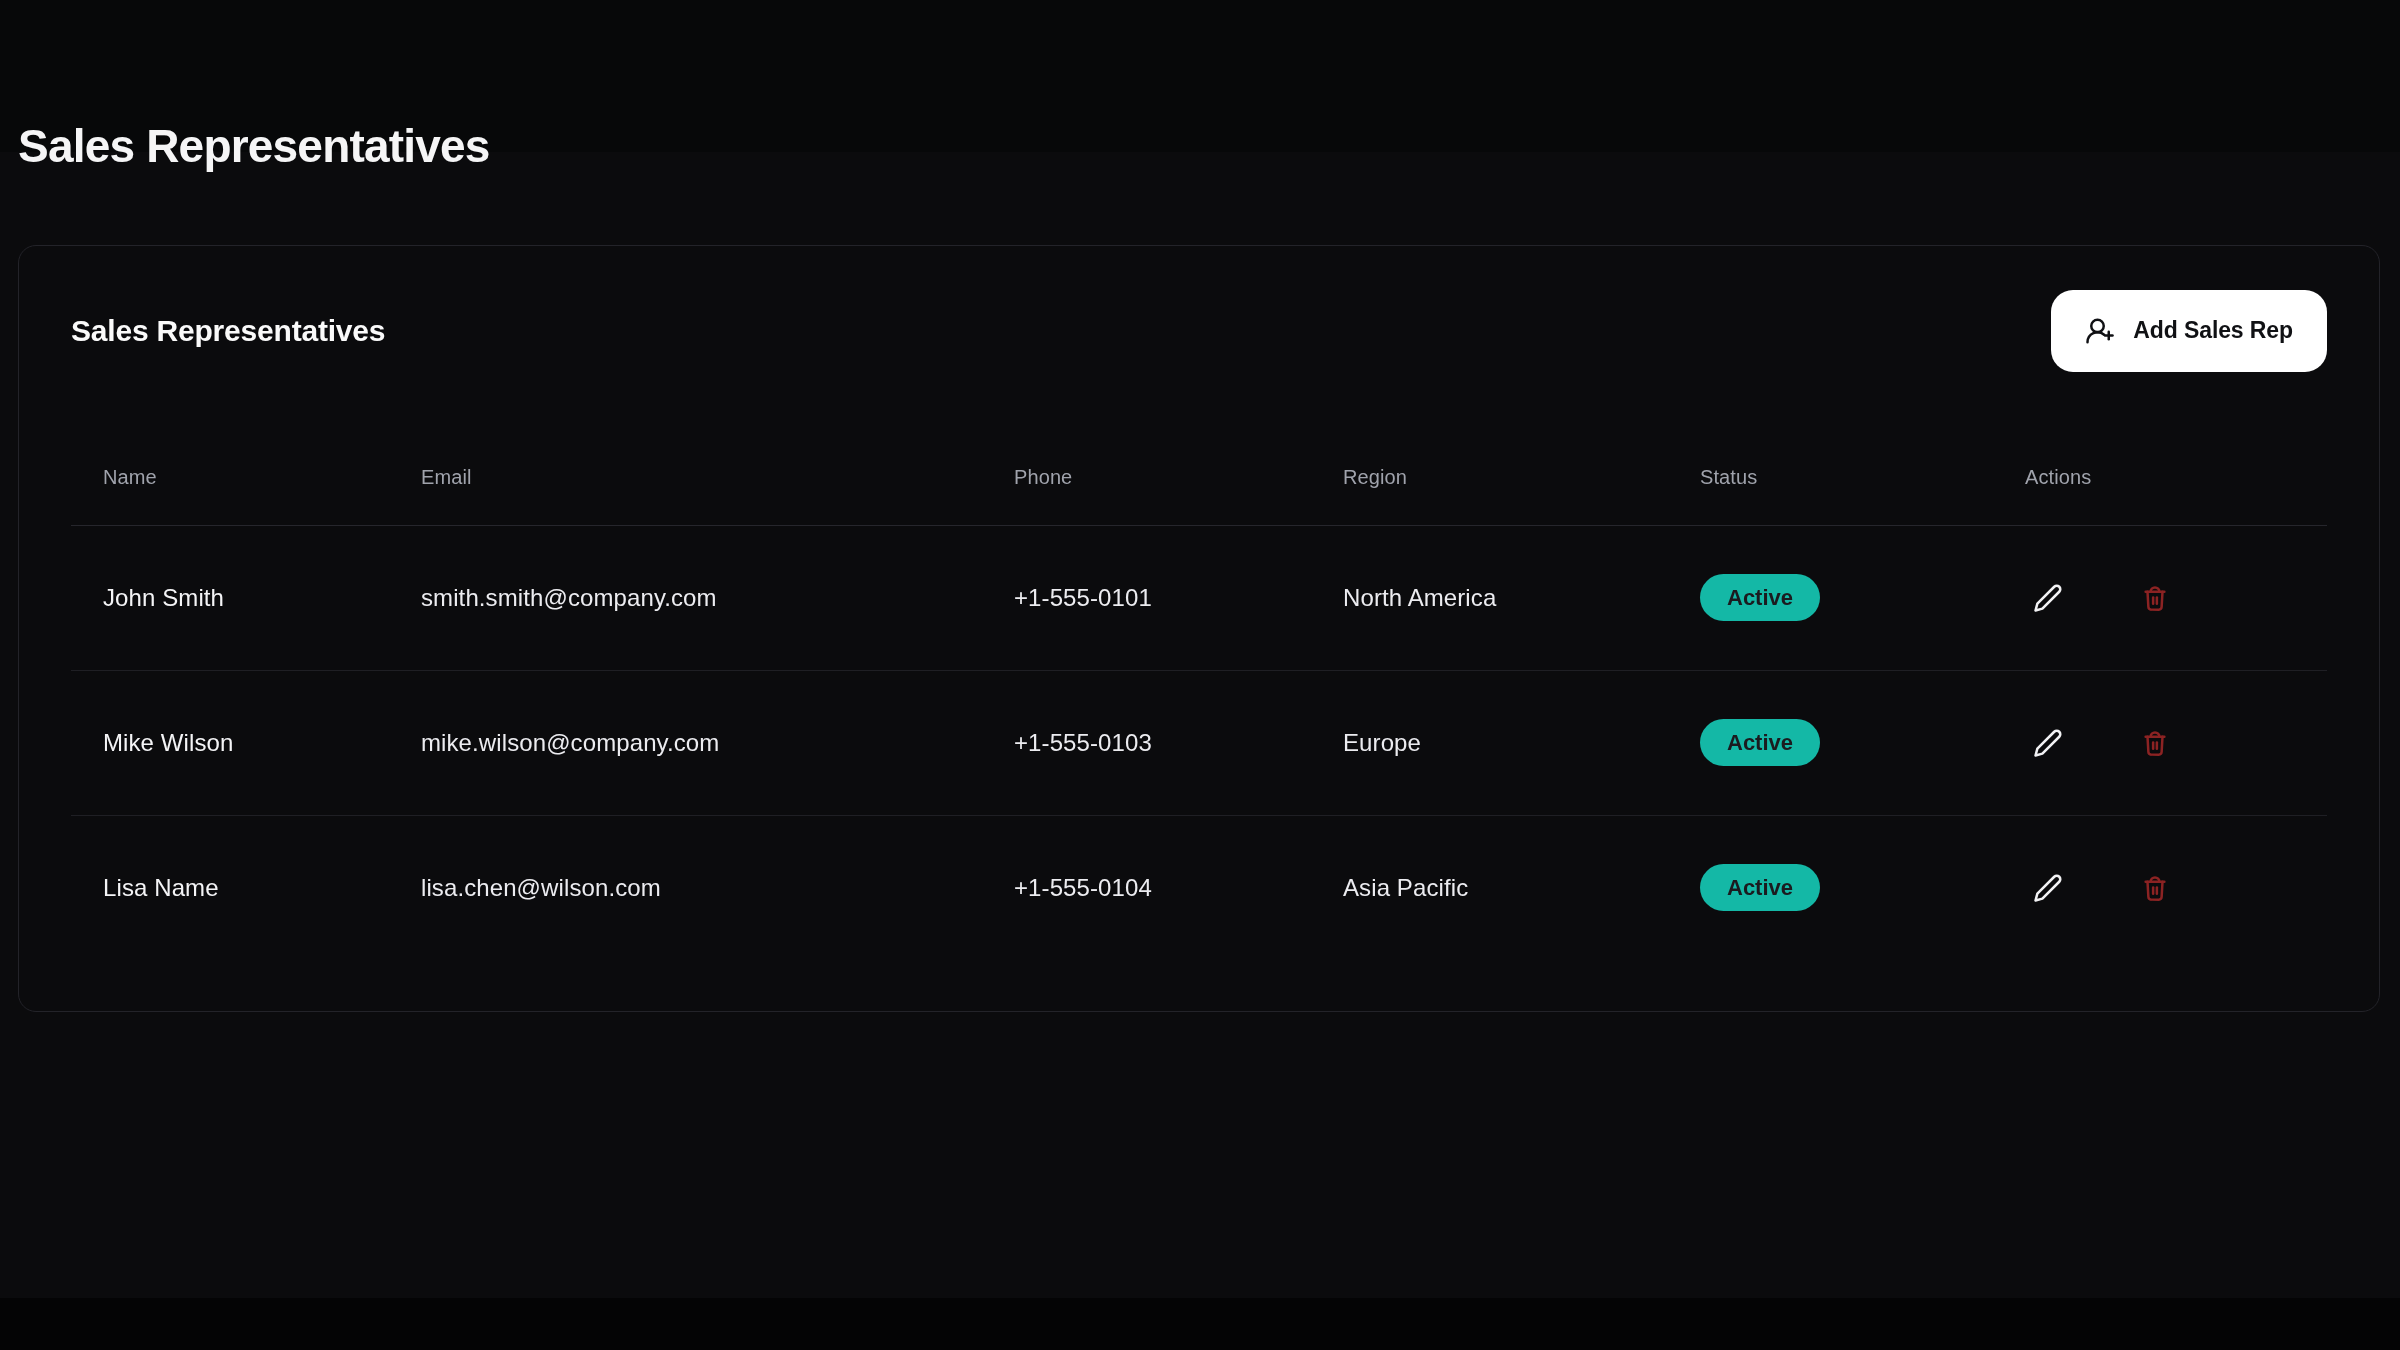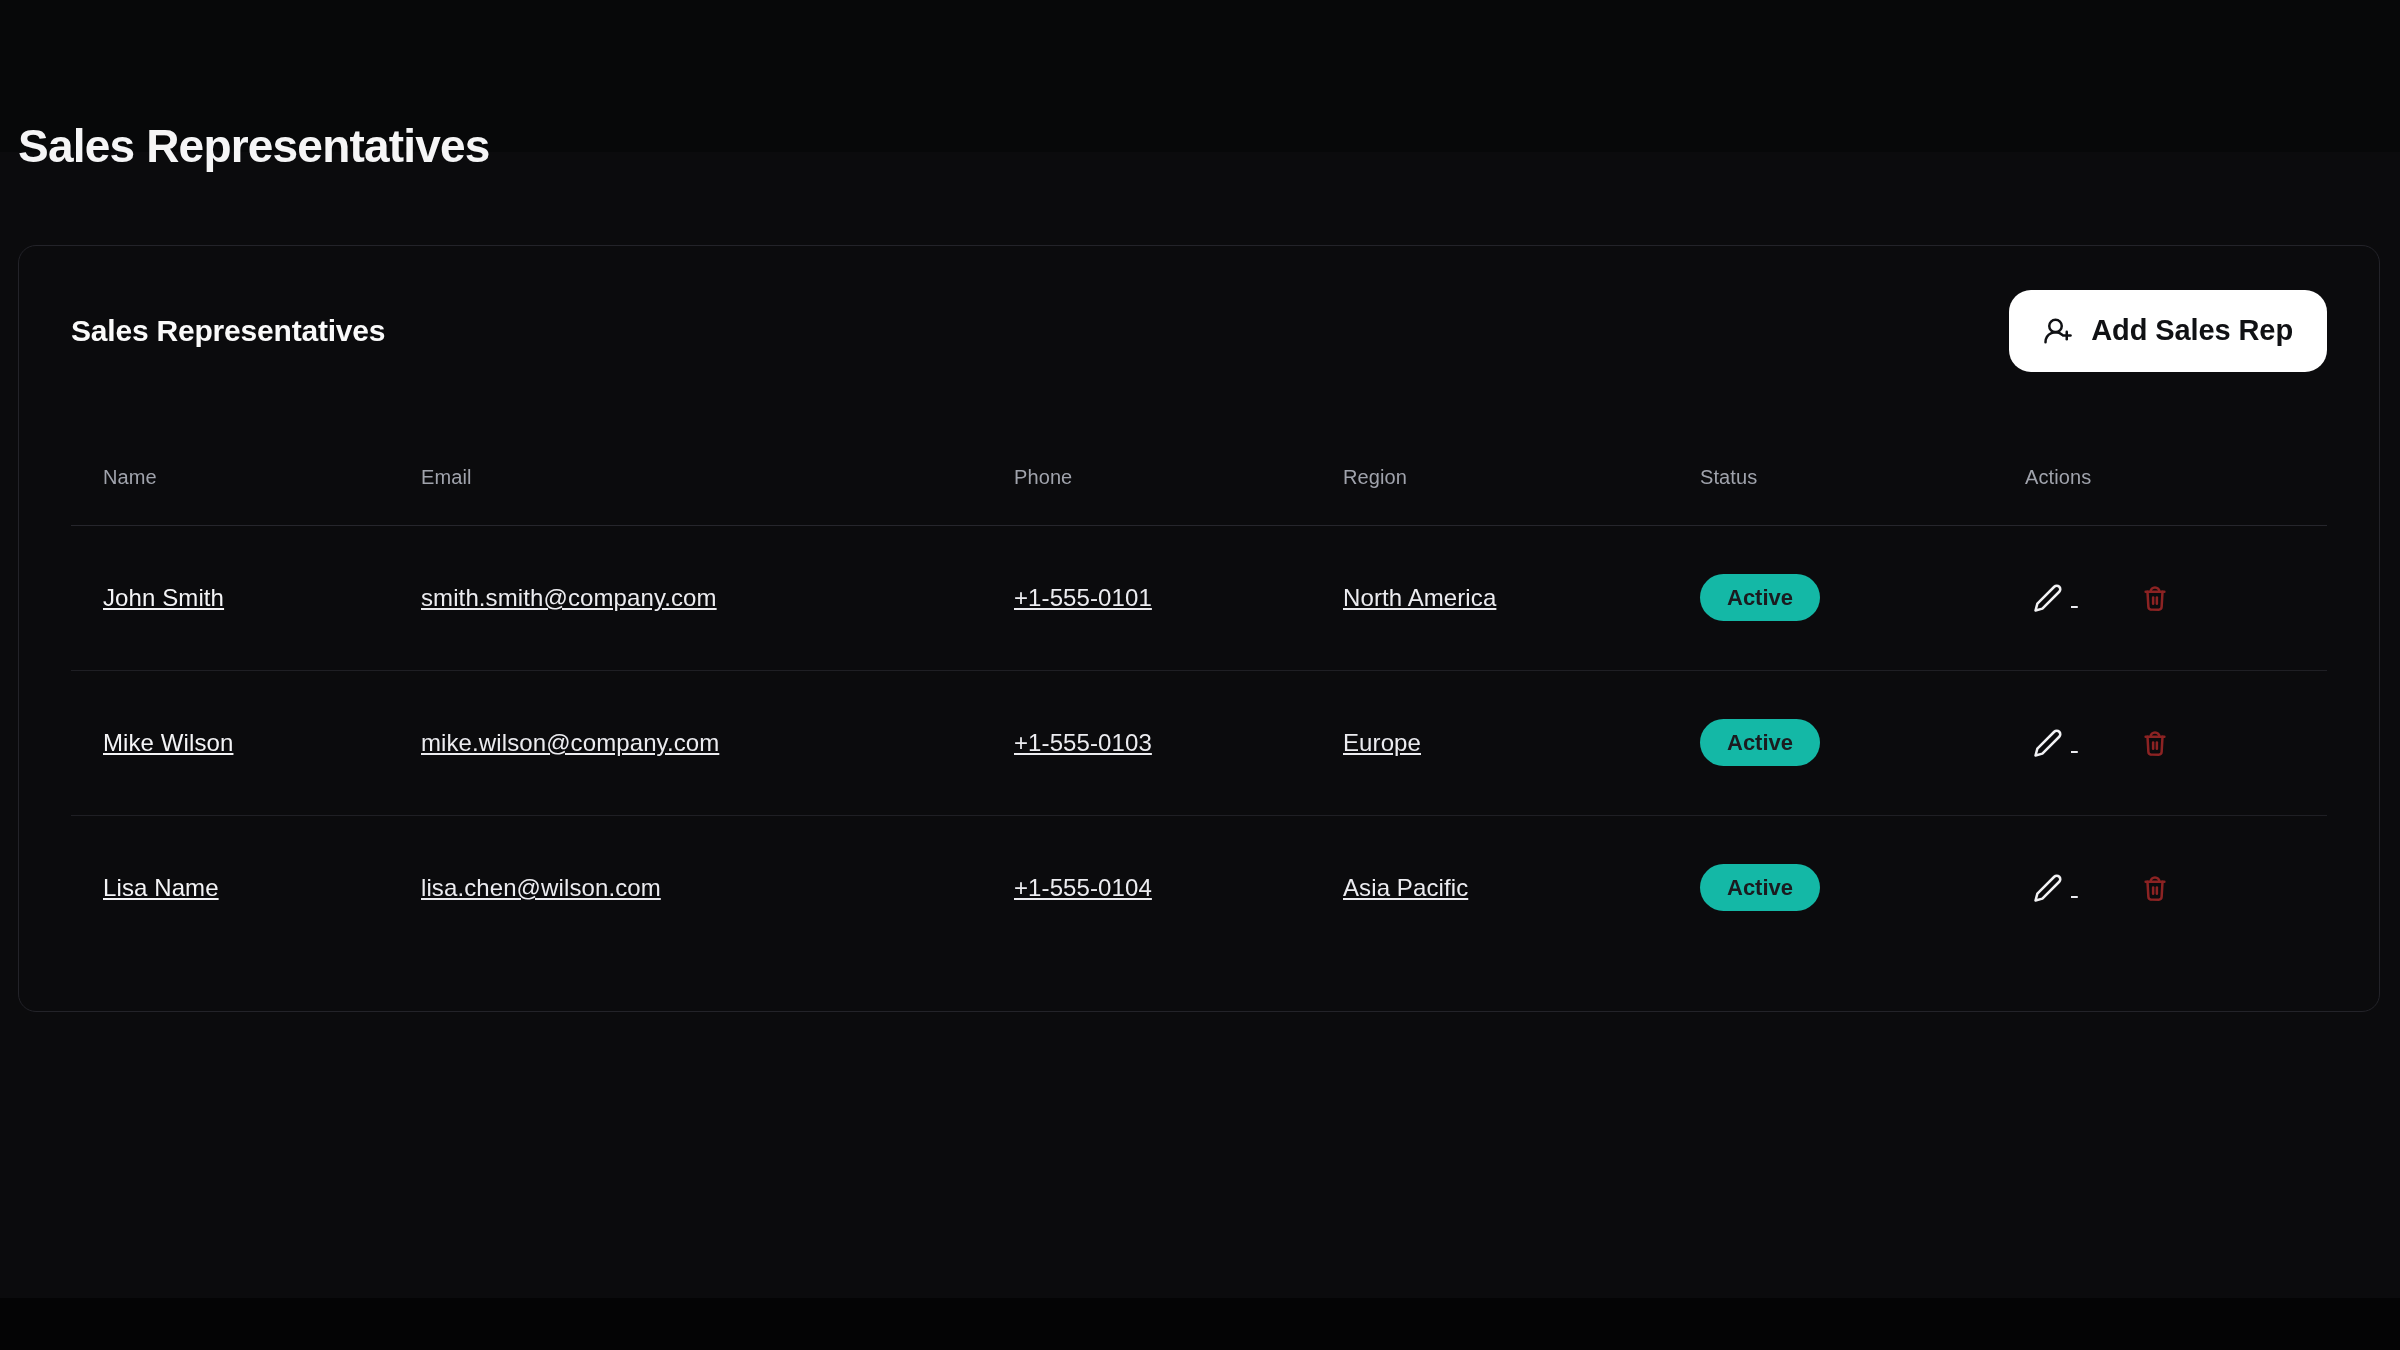--- a/index.html
+++ b/index.html
@@ -31,39 +31,38 @@
   }
   .card-header{
     display:flex;align-items:center;justify-content:space-between;height:82px;
   }
   .card-title{font-size:30px;font-weight:700;color:#fafafa;letter-spacing:-0.2px;}
   .add-btn{
     display:inline-flex;align-items:center;gap:18px;
     height:82px;padding:0 34px;
     background:#ffffff;color:#101114;
     border:none;border-radius:22px;
-    font-family:inherit;font-size:29px;font-weight:600;letter-spacing:-0.1px;
+    font-family:inherit;font-size:23px;font-weight:600;letter-spacing:-0.1px;
     cursor:pointer;
   }
   .add-btn svg{display:block;}
   table{
     width:100%;border-collapse:collapse;table-layout:fixed;margin-top:36px;
   }
   th{
     text-align:left;font-size:20px;font-weight:500;color:#a0a3ac;
     padding:58px 0 36px 32px;
     border-bottom:1.5px solid #26262c;
     letter-spacing:0.1px;
   }
   td{
     height:144px;padding:0 0 0 32px;
     font-size:24px;color:#ececf0;vertical-align:middle;
     border-bottom:1.5px solid #1f1f24;
     letter-spacing:0.1px;
-    text-decoration:underline;
   }
   tr:last-child td{border-bottom:none;}
   td.name-cell{font-weight:500;color:#f4f4f6;}
   .badge{
     display:inline-flex;align-items:center;justify-content:center;
     height:47px;padding:0 27px;border-radius:999px;
     background:#14b8a6;color:#1b1b1f;
     font-size:22px;font-weight:600;letter-spacing:0;
   }
   .actions-cell{white-space:nowrap;}

